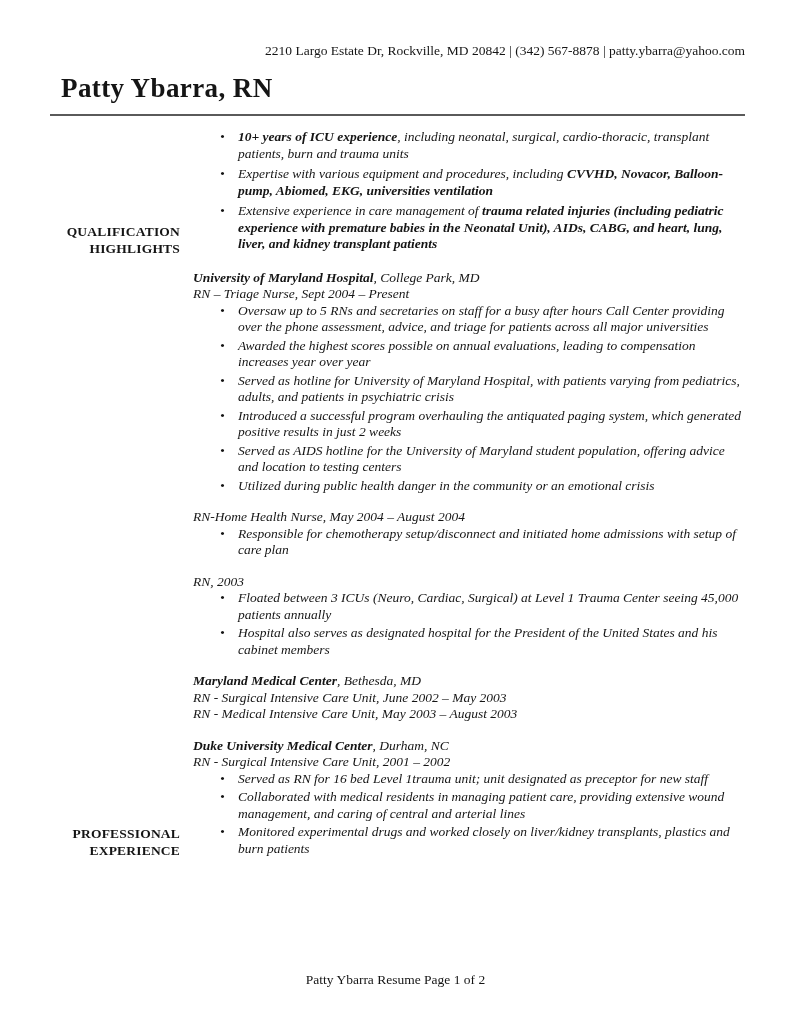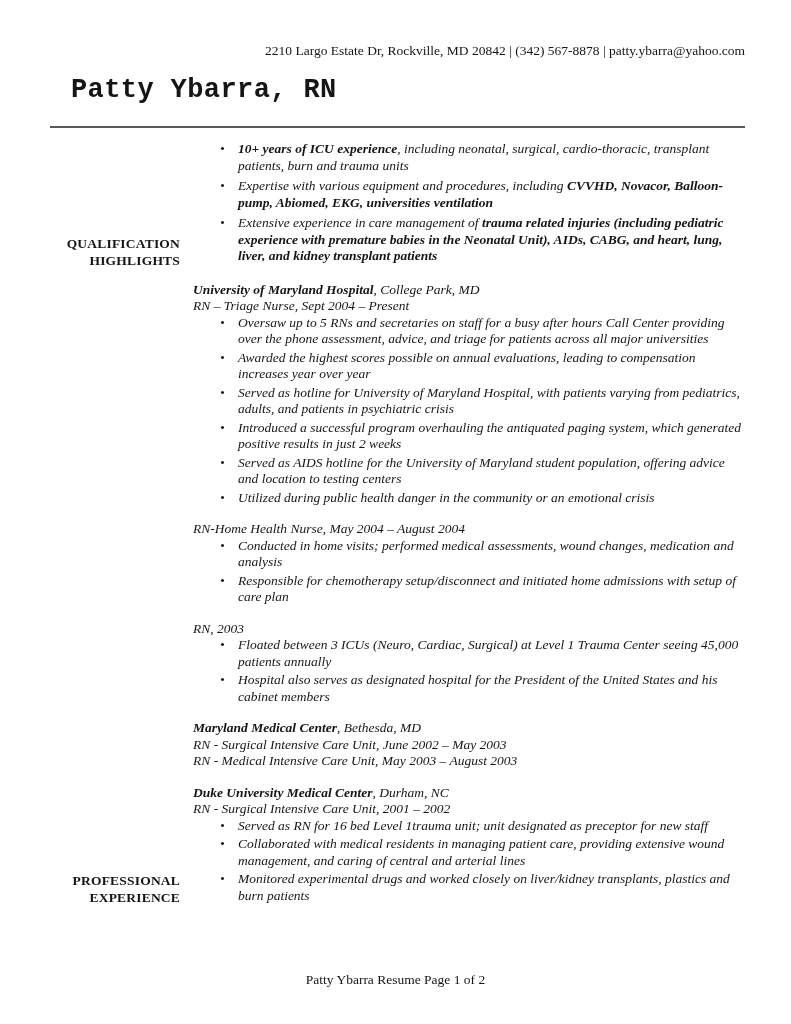--- a/index.html
+++ b/index.html
@@ -18,25 +18,24 @@
   .contact {
     text-align: right;
     font-size: 13.5px;
     line-height: 17px;
     margin-bottom: 14px;
     white-space: nowrap;
   }
   .name {
     font-size: 27px;
     font-weight: bold;
-    margin: 16px;
+    margin: 6px;
     line-height: 30px;
     letter-spacing: 0.4px;
     padding-bottom: 5px;
-    font-family: Liberation Mono, monospace;
   }
   .name-rule {
     border: none;
     border-top: 2px solid #5a5a5a;
     margin: 0 0 0 -5px;
   }
   .section { display: flex; margin-top: 13px; align-items: flex-end; }
   .sec-label {
     width: 125px;
     flex-shrink: 0;
@@ -116,21 +115,20 @@
             <li>Awarded the highest scores possible on annual evaluations, leading to compensation increases year over year</li>
             <li>Served as hotline for University of Maryland Hospital, with patients varying from pediatrics, adults, and patients in psychiatric crisis</li>
             <li>Introduced a successful program overhauling the antiquated paging system, which generated positive results in just 2 weeks</li>
             <li>Served as AIDS hotline for the University of Maryland student population, offering advice and location to testing centers</li>
             <li>Utilized during public health danger in the community or an emotional crisis</li>
           </ul>
         </div>
         <div class="job">
           <div class="role">RN-Home Health Nurse, May 2004 – August 2004</div>
           <ul class="bullets">
-            <li>Conducted in home visits; performed medical assessments, wound changes, medication and analysis</li>
             <li>Responsible for chemotherapy setup/disconnect and initiated home admissions with setup of care plan</li>
           </ul>
         </div>
         <div class="job">
           <div class="role">RN, 2003</div>
           <ul class="bullets">
             <li>Floated between 3 ICUs (Neuro, Cardiac, Surgical) at Level 1 Trauma Center seeing 45,000 patients annually</li>
             <li>Hospital also serves as designated hospital for the President of the United States and his cabinet members</li>
           </ul>
         </div>

